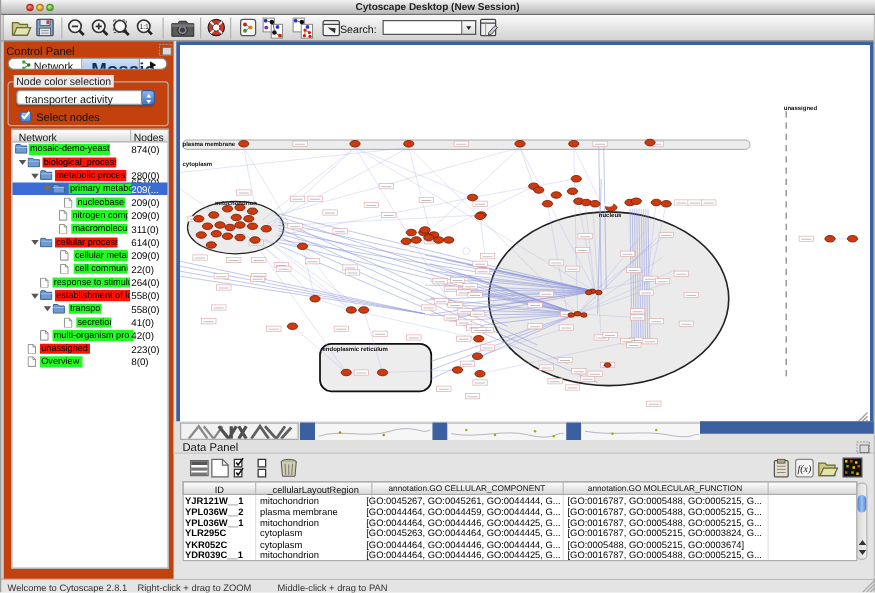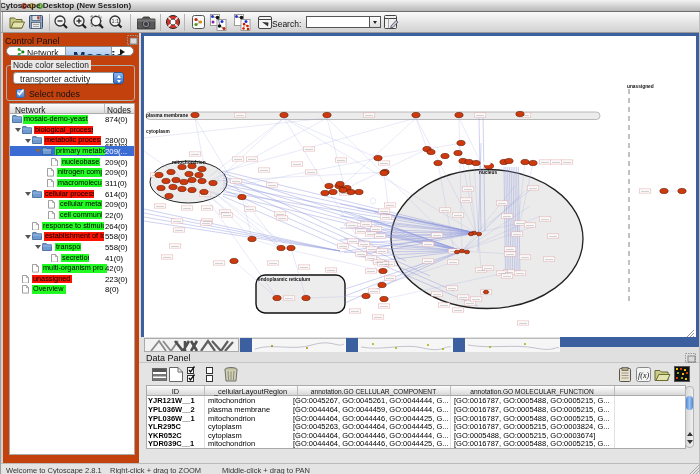--- a/index.html
+++ b/index.html
@@ -2,21 +2,21 @@
 <html><head><meta charset="utf-8"><style>
 *{margin:0;padding:0;box-sizing:border-box}
 body{width:700px;height:474px;font-family:"Liberation Sans",sans-serif;position:relative;background:#e8e8e8;overflow:hidden}
 .abs{position:absolute}
 </style></head><body>
 
 <div class="abs" style="left:0;top:0;width:700px;height:12px;background:linear-gradient(#f3f3f3,#cfcfcf 60%,#b8b8b8);border-bottom:1px solid #6d6d6d">
   <div class="abs" style="left:21px;top:3px;width:6px;height:6px;border-radius:50%;background:radial-gradient(circle at 35% 30%,#ff9a8a,#e33e32 60%,#b01c10);border:0.5px solid #a52d1f"></div>
   <div class="abs" style="left:29px;top:3px;width:6px;height:6px;border-radius:50%;background:radial-gradient(circle at 35% 30%,#ffe9a0,#f4a818 60%,#c07c00);border:0.5px solid #ad7b1a"></div>
   <div class="abs" style="left:37px;top:3px;width:6px;height:6px;border-radius:50%;background:radial-gradient(circle at 35% 30%,#c8f0a0,#5fc434 60%,#3d8f12);border:0.5px solid #4e8d21"></div>
-  <div class="abs" style="left:0;top:1px;width:700px;font-size:8px;font-weight:bold;color:#222">Cytoscape Desktop (New Session)</div>
+  <div class="abs" style="left:0;top:1px;width:700px;text-align:center;font-size:8px;font-weight:bold;color:#222">Cytoscape Desktop (New Session)</div>
 </div>
 
 <div class="abs" style="left:0;top:12px;width:700px;height:21px;background:linear-gradient(#fbfbfb,#e3e3e3 55%,#d2d2d2);border-bottom:1px solid #9a9a9a">
   <svg class="abs" style="left:0;top:0" width="700" height="21" viewBox="0 0 700 21">
 
     <line x1="2.5" y1="0" x2="2.5" y2="21" stroke="#aaa" stroke-width="1"></line>
 
     <g transform="translate(9,3)">
       <path d="M1 3 L1 13 L13 13 L13 4.5 L7 4.5 L5.5 3 Z" fill="#c9c98a" stroke="#6b6b2d" stroke-width="1"></path>
       <path d="M2 13 L4.5 7 L15.5 7 L13 13 Z" fill="#e4e4b0" stroke="#6b6b2d" stroke-width="1"></path>

